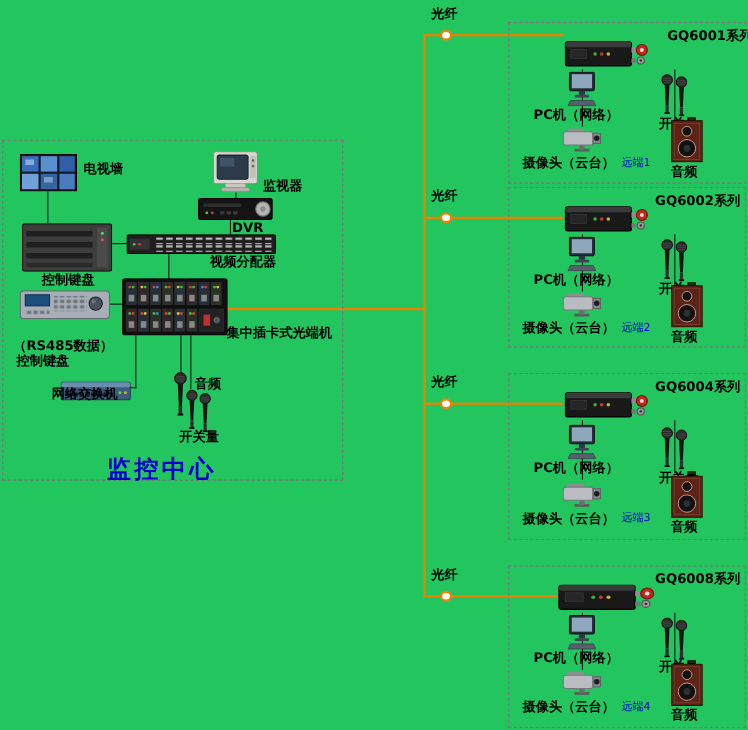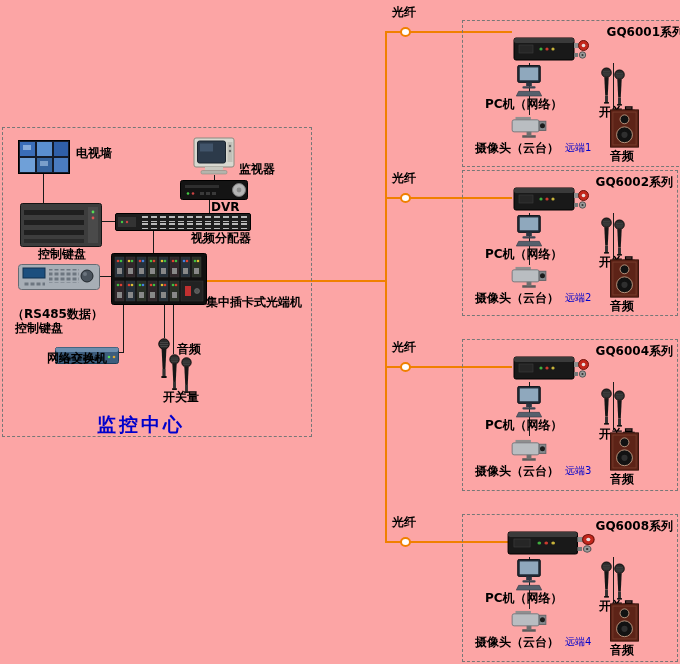--- a/index.html
+++ b/index.html
@@ -1,30 +1,30 @@
 <!DOCTYPE html>
 <html style="--fiber: #f08000; --blue_label: #0000cc;"><head>
 <meta charset="utf-8">
 <style>
   * { margin:0; padding:0; box-sizing:border-box; }
   html,body { background:#ffffff; }
   .canvas {
-    position:relative; width:680px; height:664px; background:#fca5a5;
+    position:relative; width:680px; height:664px; background:#22c55e;
     font-family:"DejaVu Sans","Liberation Sans",sans-serif; overflow:hidden;
   }
   .lbl { position:absolute; font-size:12px; font-weight:bold; color:#000;
          white-space:nowrap; line-height:1.15; }
   .blue { color:var(--blue_label,#0000cc); }
   .box  { position:absolute; border:1px dashed #777; }
   .fiber{ position:absolute; background:var(--fiber,#f08000); }
   .wire { position:absolute; background:#1a1a1a; }
   .node { position:absolute; width:11px; height:10px; border:2px solid var(--fiber,#f08000);
           background:#fff; border-radius:50%; }
   .dev  { position:absolute; }
-  .center-title { position:absolute; font-size:19px; font-weight:bold; letter-spacing:3px; }
+  .center-title { position:absolute; font-size:22px; font-weight:bold; letter-spacing:3px; }
   .remote-name  { position:absolute; font-size:10px; font-weight:normal; }
   .series       { position:absolute; font-size:12px; font-weight:bold; color:#000; white-space:nowrap; }
 </style>
 </head>
 <body>
 
 <svg width="0" height="0" style="position:absolute" aria-hidden="true">
   <defs>
     <pattern id="ports" width="9" height="7" patternUnits="userSpaceOnUse">
       <rect x="0" y="1" width="6" height="4" fill="#b9b9b9"></rect>

